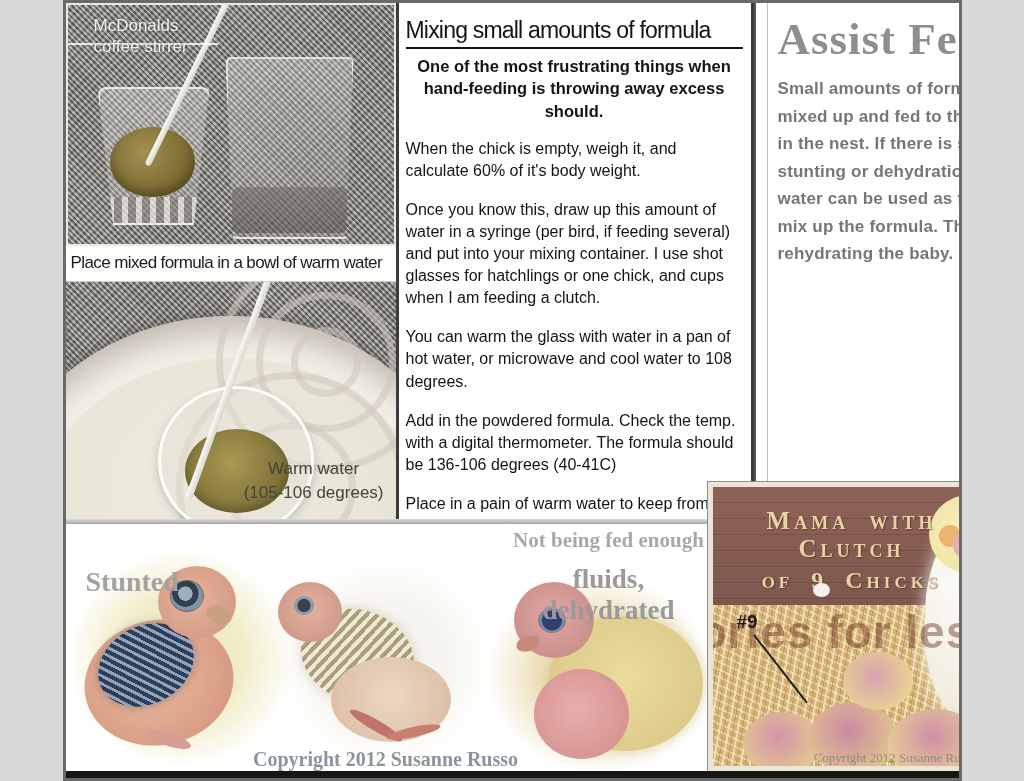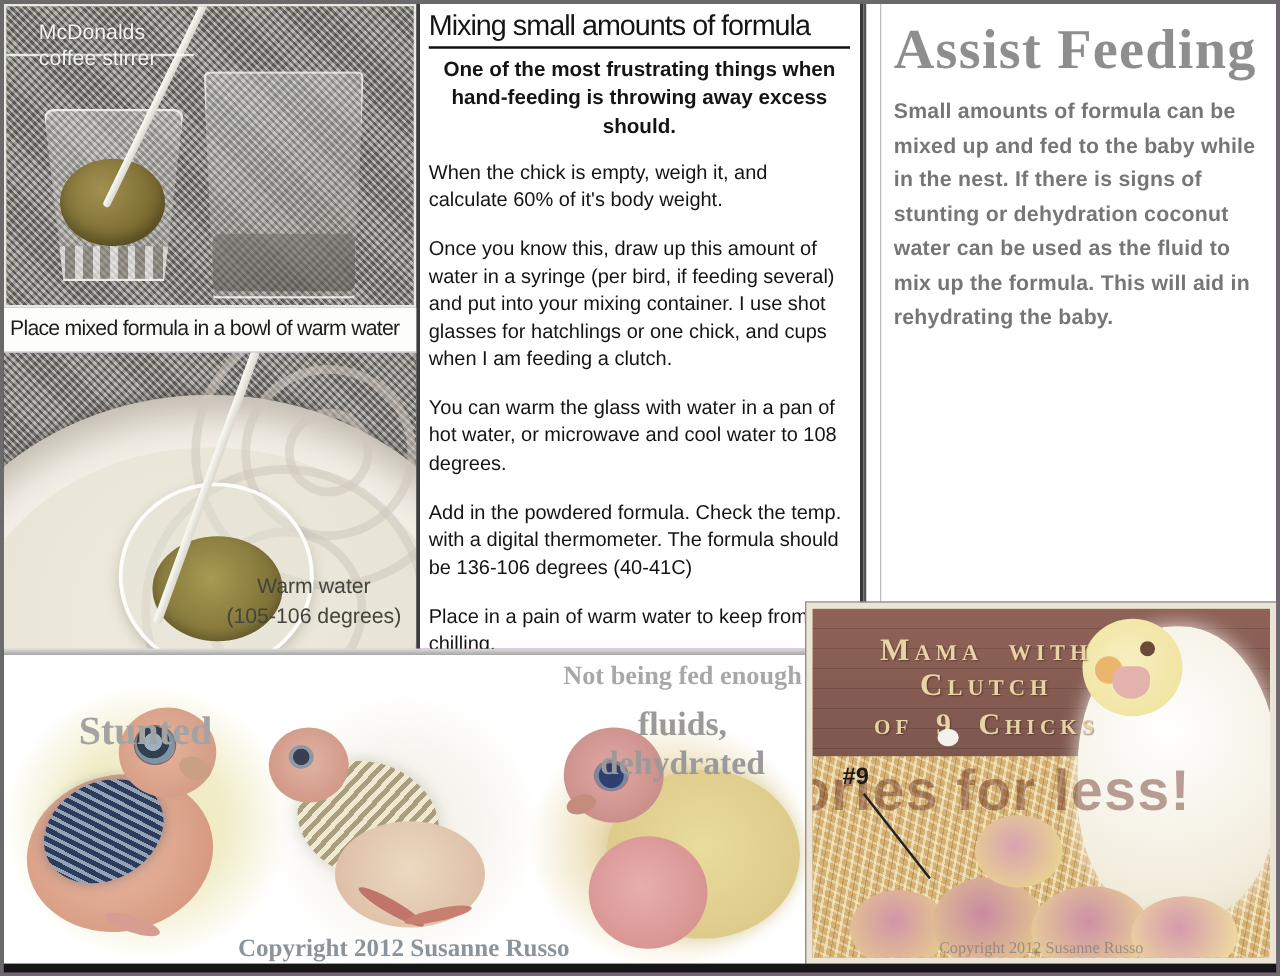--- a/index.html
+++ b/index.html
@@ -1,19 +1,19 @@
 <!DOCTYPE html>
 <html><head>
 <meta charset="utf-8">
 <style>
   html,body{margin:0;padding:0;background:#d8d8d8;}
   *{box-sizing:border-box;}
   #frame{
-    position:relative;width:1024px;height:781px;margin:0 auto;
-    background:#701a75;border:3px solid #6a6a6a;overflow:hidden;
+    position:relative;width:899px;height:781px;margin:0 auto;
+    background:#0369a1;border:3px solid #6a6a6a;overflow:hidden;
     font-family:"Liberation Sans",sans-serif;
   }
   
   .towel{
     background-color:#8f8d86;
     background-image:
       repeating-linear-gradient(45deg, rgba(255,255,255,.28) 0 2px, rgba(20,20,20,.30) 2px 4px),
       repeating-linear-gradient(-45deg, rgba(255,255,255,.16) 0 3px, rgba(30,30,30,.22) 3px 6px);
   }
   #photo-glasses{
@@ -79,21 +79,21 @@
     box-shadow:inset 0 -4px 8px rgba(0,0,0,.2);
   }
   .ring{position:absolute;border-radius:50%;border:7px solid rgba(208,199,190,.55);}
   #photo-bowl .label{
     position:absolute;right:12px;bottom:14px;text-align:center;color:#44443c;
     font-size:17px;line-height:24px;z-index:6;
   }
   
   #middle-panel{
     position:absolute;left:330px;top:0;width:358px;height:516px;background:#fff;
-    border-left:3px solid #3c3c3c;border-right:3px solid #383838;padding:4px 8px 0 7px;
+    border-left:3px solid #3c3c3c;border-right:3px solid #383838;padding:14px 8px 0 7px;
     color:#141414;
   }
   #middle-panel h1{
     margin:0 0 6px 0;font-size:23px;font-weight:normal;letter-spacing:-0.8px;white-space:nowrap;
     border-bottom:2px solid #111;padding-bottom:3px;
   }
   #middle-panel .intro{
     font-weight:bold;text-align:center;font-size:16.5px;line-height:1.35;margin:2px 2px 16px 2px;
   }
   #middle-panel p{font-size:16px;line-height:1.38;margin:0 0 17px 0;}
@@ -116,21 +116,21 @@
   }
   
   #h-divider{
     position:absolute;left:0;top:516px;width:645px;height:5px;
     background:linear-gradient(#dcdcdc,#a6a6a6);z-index:3;
   }
   #bottom-bar{position:absolute;left:0;right:0;bottom:0;height:7px;background:#161616;z-index:20;}
   
   #bottom-section{position:absolute;left:0;top:521px;width:642px;height:247px;background:#fff;overflow:hidden;}
   .serif-label{font-family:"Liberation Serif",serif;font-weight:bold;}
-  #label-stunted{position:absolute;left:20px;top:42px;font-size:32px;color:#a3a3a3;z-index:8;margin-left:40px;}
+  #label-stunted{position:absolute;left:20px;top:42px;font-size:28px;color:#a3a3a3;z-index:8;}
   #label-stunting{position:absolute;left:268px;top:4px;width:170px;text-align:center;z-index:8;}
   #label-stunting .l1{font-size:21px;color:#b3b3b3;}
   #label-stunting .l2{font-size:21px;color:#8c8c8c;margin-top:8px;}
   #label-notfed{position:absolute;left:443px;top:4px;width:200px;text-align:center;z-index:8;}
   #label-notfed .l1{font-size:21px;color:#a8a8a8;}
   #label-notfed .l2{font-size:27px;color:#9a9a9a;margin-top:11px;}
   #bottom-copyright{
     position:absolute;left:130px;top:224px;width:380px;text-align:center;
     font-size:20px;color:#8b949a;z-index:8;
   }

